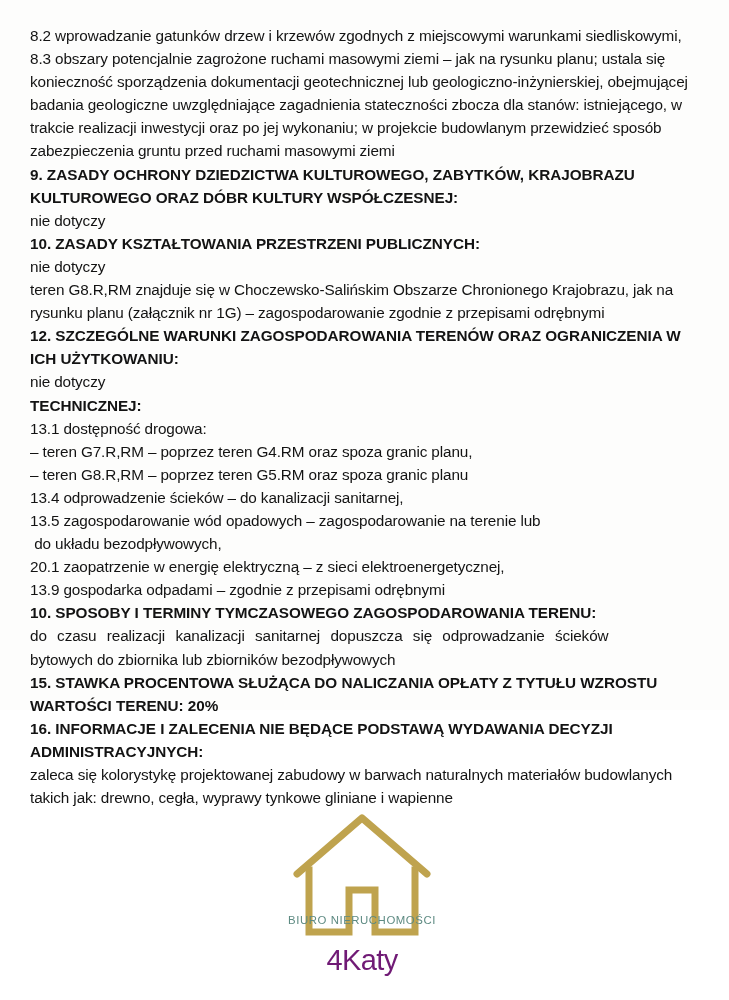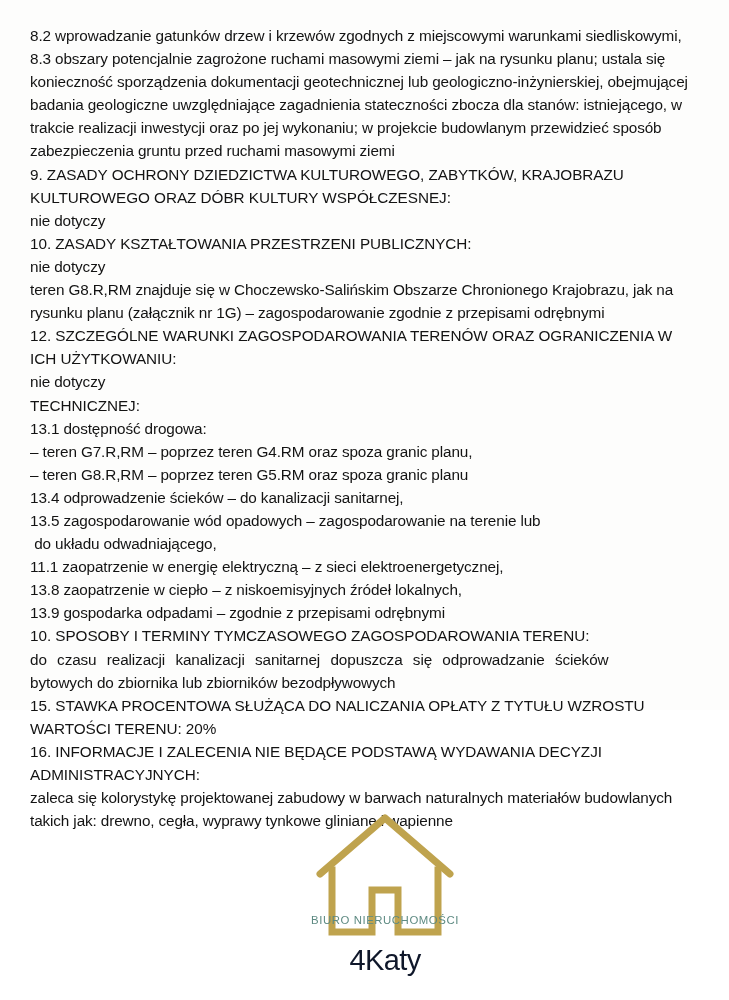--- a/index.html
+++ b/index.html
@@ -35,40 +35,40 @@
 
   .line {
     font-size: 15.3px;
     line-height: 23.1px;
     letter-spacing: -0.12px;
     white-space: pre-wrap;
     color: #131313;
   }
 
   .heading {
-    font-weight: normal;
+    font-weight: bold;
     letter-spacing: -0.05px;
   }
 
   
   .just-2 {
     word-spacing: 7.2px;
   }
   .just-3 {
     word-spacing: 6.2px;
   }
 
   .para {
     margin: 0;
   }
 
   
   .watermark {
     position: absolute;
-    left: 300px;
+    left: 277px;
     top: 812px;
     width: 170px;
     height: 180px;
     pointer-events: none;
   }
   .wm-house {
     position: absolute;
     left: 0;
     top: 0;
     width: 170px;
@@ -89,21 +89,21 @@
   .wm-brand {
     position: absolute;
     left: 0;
     top: 132px;
     width: 170px;
     text-align: center;
     font-family: "Liberation Sans", sans-serif;
     font-size: 29px;
     font-weight: 500;
     letter-spacing: -0.6px;
-    color: #0f172a;
+    color: #701a75;
   }
 </style>
 </head>
 <body>
 
 <div class="page">
 
   <div class="doc-body">
 
     <p class="line para">8.2 wprowadzanie gatunków drzew i krzewów zgodnych z miejscowymi warunkami siedliskowymi,</p>
@@ -125,23 +125,22 @@
 
     <p class="line para">nie dotyczy</p>
 
     <p class="line para heading">TECHNICZNEJ:</p>
 
     <p class="line para">13.1 dostępność drogowa:</p>
     <p class="line para">– teren G7.R,RM – poprzez teren G4.RM oraz spoza granic planu,</p>
     <p class="line para">– teren G8.R,RM – poprzez teren G5.RM oraz spoza granic planu</p>
     <p class="line para">13.4 odprowadzenie ścieków – do kanalizacji sanitarnej,</p>
     <p class="line para">13.5 zagospodarowanie wód opadowych – zagospodarowanie na terenie lub</p>
-    <p class="line para"> do układu odwadniającego,</p>
-    <p class="line para">11.1 zaopatrzenie w energię elektryczną – z sieci elektroenergetycznej,</p>
-    <p class="line para">13.8 zaopatrzenie w ciepło – z niskoemisyjnych źródeł lokalnych,</p>
+    <p class="line para"> do układu bezodpływowych,</p>
+    <p class="line para">20.1 zaopatrzenie w energię elektryczną – z sieci elektroenergetycznej,</p>
     <p class="line para">13.9 gospodarka odpadami – zgodnie z przepisami odrębnymi</p>
 
     <p class="line para heading">10. SPOSOBY I TERMINY TYMCZASOWEGO ZAGOSPODAROWANIA TERENU:</p>
 
     <p class="line para just-3">do czasu realizacji kanalizacji sanitarnej dopuszcza się odprowadzanie ścieków</p>
     <p class="line para">bytowych do zbiornika lub zbiorników bezodpływowych</p>
 
     <p class="line para heading">15. STAWKA PROCENTOWA SŁUŻĄCA DO NALICZANIA OPŁATY Z TYTUŁU WZROSTU WARTOŚCI TERENU: 20%</p>
 
     <p class="line para heading">16. INFORMACJE I ZALECENIA NIE BĘDĄCE PODSTAWĄ WYDAWANIA DECYZJI ADMINISTRACYJNYCH:</p>

